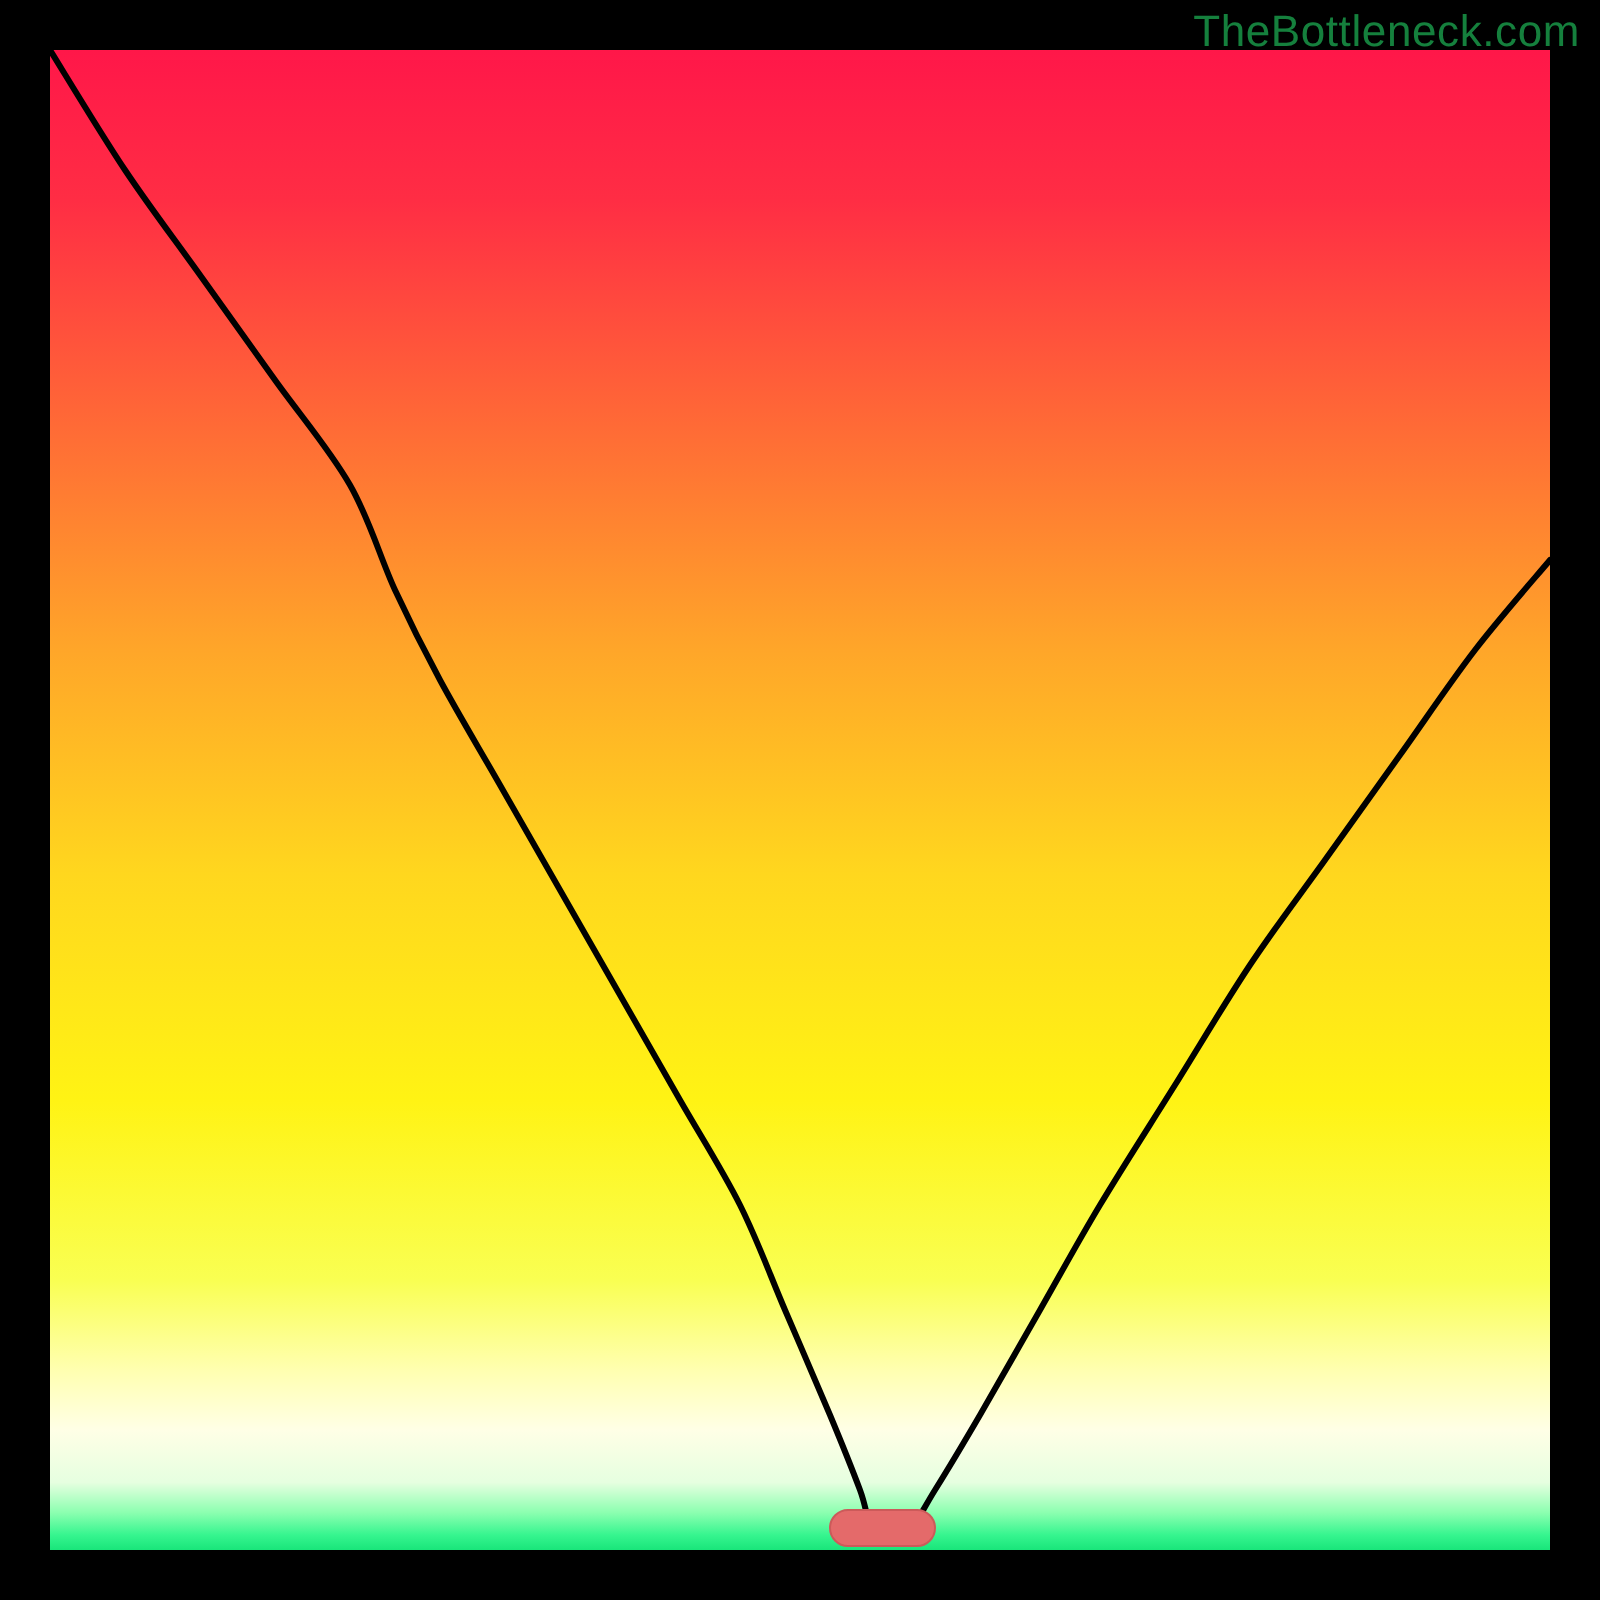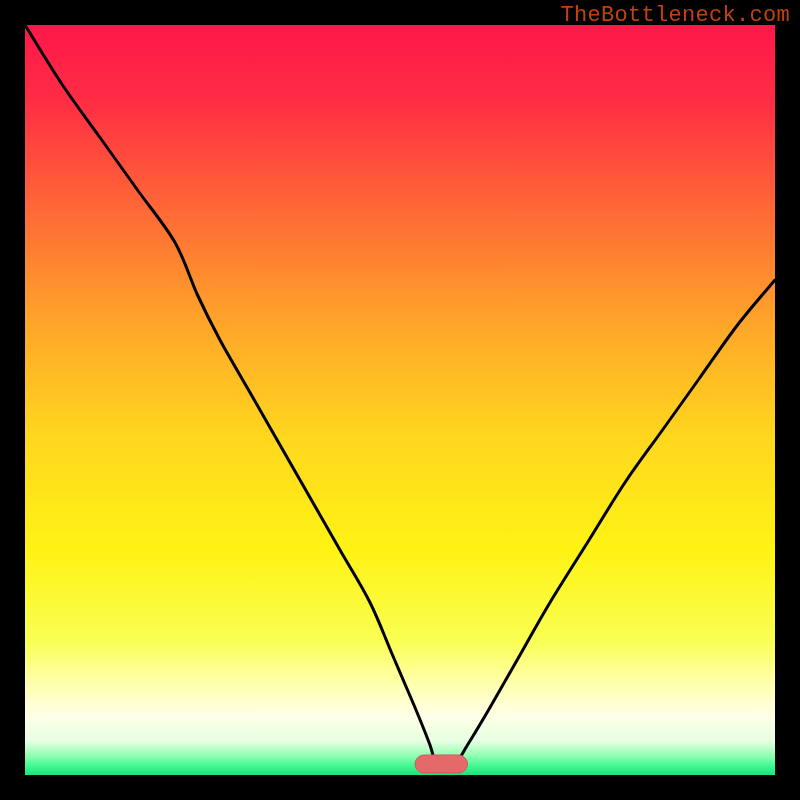--- a/index.html
+++ b/index.html
@@ -14,26 +14,25 @@
   .frame {
     position: relative;
     width: 800px;
     height: 800px;
     background: #000;
   }
   .watermark {
     position: absolute;
     top: 3px;
     right: 10px;
-    color: #c2410c;
+    color: #15803d;
     font-size: 22px;
     font-weight: 500;
     letter-spacing: 0.3px;
     user-select: none;
-    font-family: Liberation Mono, monospace;
   }
   .plot {
     position: absolute;
     left: 25px;
     top: 25px;
     width: 750px;
     height: 750px;
   }
   .plot svg {
     width: 100%;

